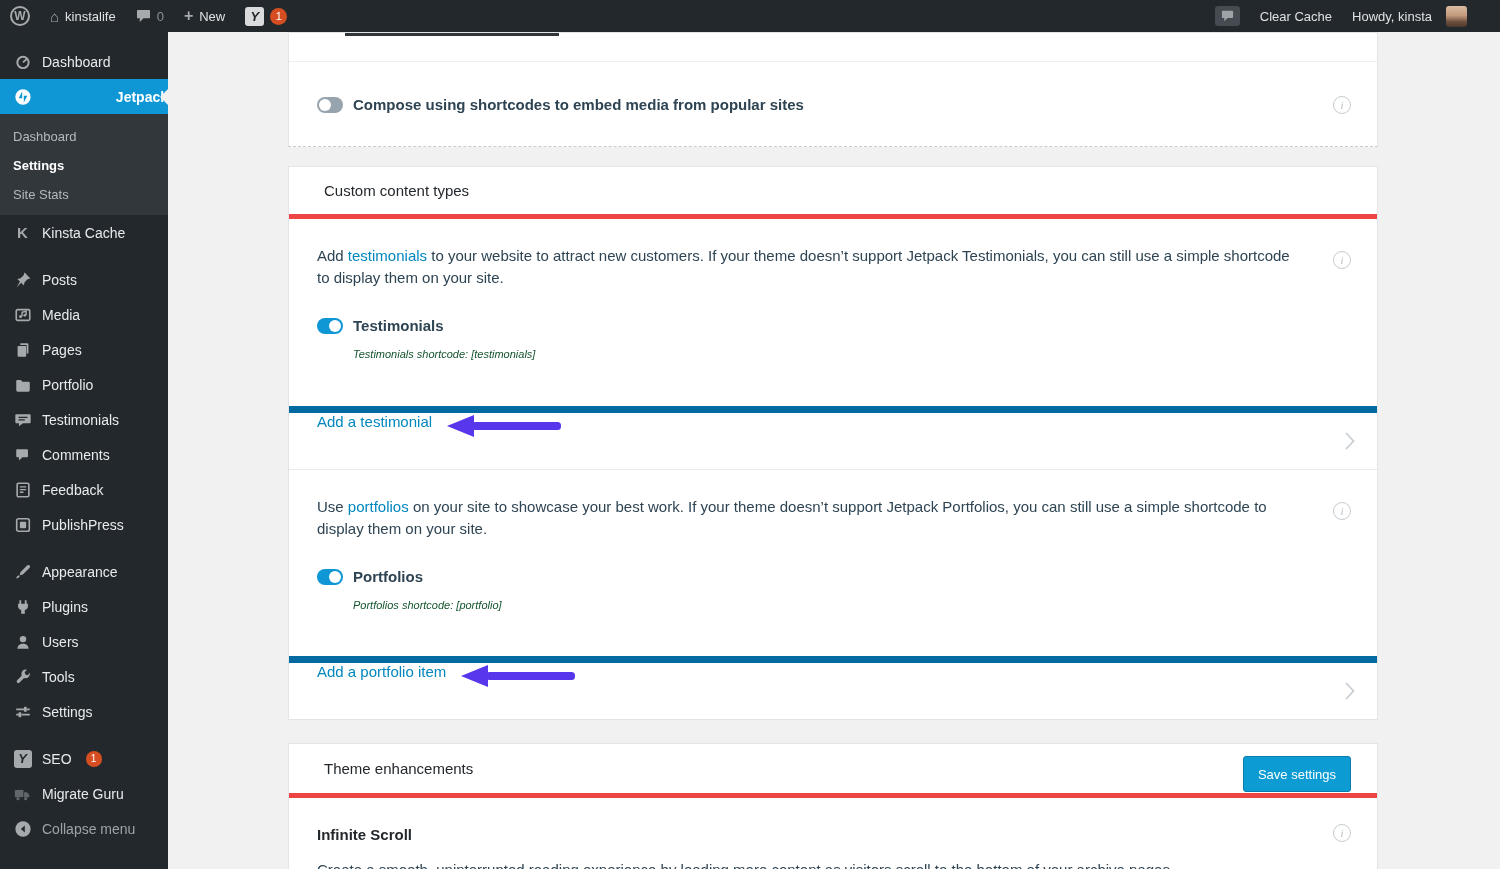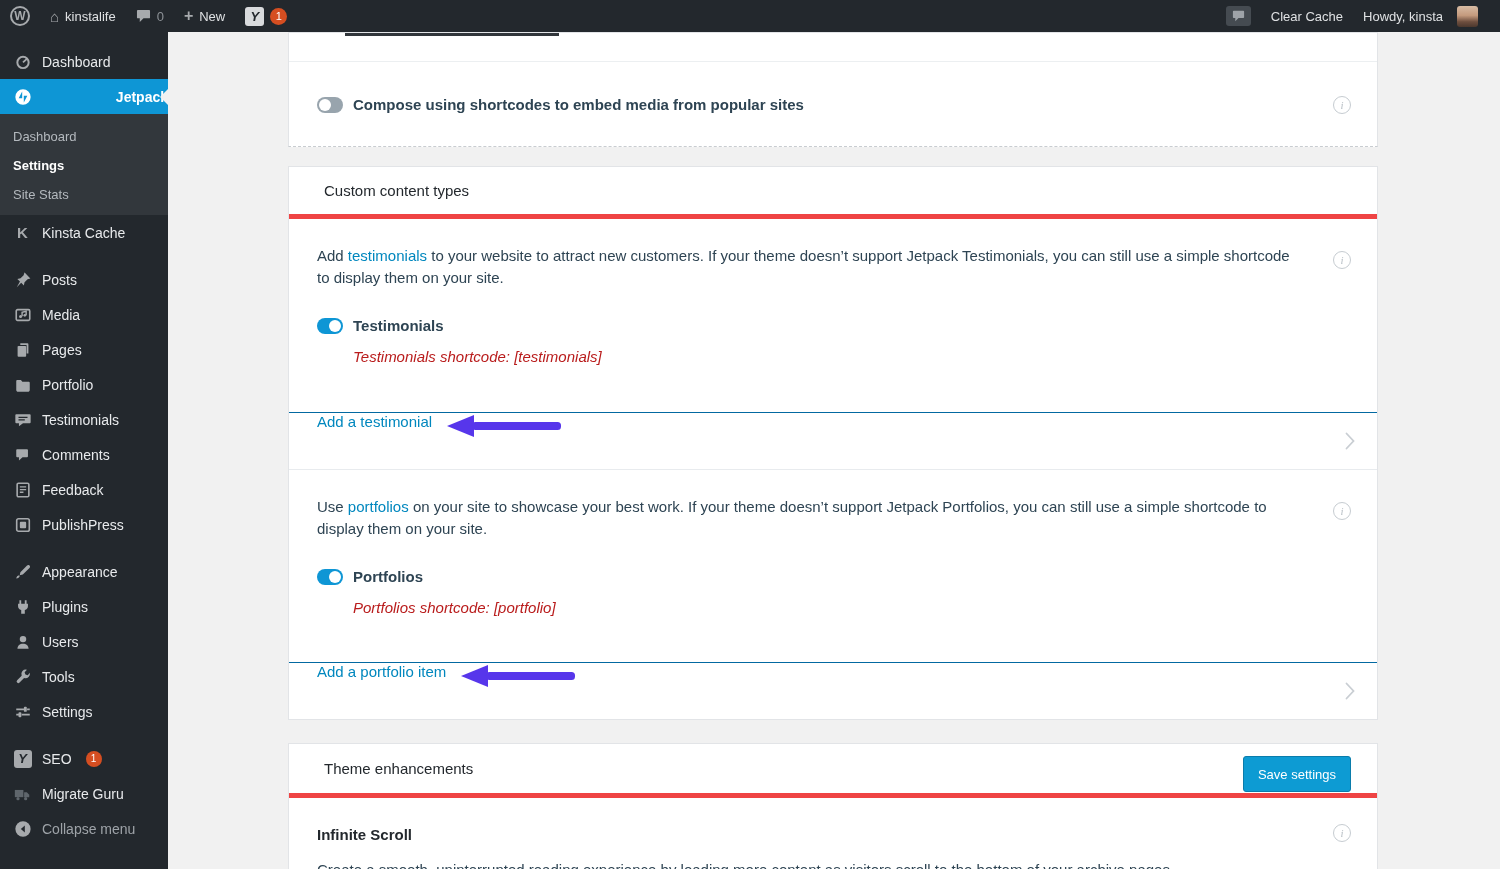--- a/index.html
+++ b/index.html
@@ -3,21 +3,21 @@
 <meta charset="utf-8">
 <style>
   html,body{margin:0;padding:0;width:1500px;height:869px;overflow:hidden;
     font-family:"Liberation Sans",sans-serif;background:#f1f1f1;}
   *{box-sizing:border-box;}
 
   
   #adminbar{position:absolute;top:0;left:0;width:1500px;height:32px;background:#23282d;
     color:#dfe1e3;font-size:13px;display:flex;align-items:center;z-index:60;}
   .ab-left,.ab-right{display:flex;align-items:center;height:100%;}
-  .ab-right{margin-left:auto;padding-right:12px;}
+  .ab-right{margin-left:auto;padding-right:23px;}
   .ab-item{display:flex;align-items:center;gap:6px;padding:0 10px;height:100%;cursor:pointer;}
   .wp-circle{width:20px;height:20px;border:2px solid #a7aaad;border-radius:50%;color:#a7aaad;
     font-weight:bold;font-size:12px;display:flex;align-items:center;justify-content:center;}
   .home-glyph{color:#a7aaad;font-size:15px;line-height:1;}
   .ab-count{color:#8c9196;}
   .plus{color:#a7aaad;font-size:16px;font-weight:bold;line-height:1;}
   .yoast-sq{width:19px;height:19px;background:#d9dbdd;border-radius:3px;color:#23282d;
     font-weight:bold;font-size:13px;display:flex;align-items:center;justify-content:center;font-style:italic;}
   .badge{min-width:17px;height:17px;border-radius:50%;background:#d54e21;color:#fff;font-size:11px;
     display:inline-flex;align-items:center;justify-content:center;padding:0 3px;font-style:normal;}
@@ -63,27 +63,27 @@
   .toggle.on{background:#0e96d5;}
   .toggle.on::after{left:12px;}
 
   .info{position:absolute;right:26px;width:18px;height:18px;border:1.5px solid #c6ccd1;border-radius:50%;
     color:#b9c0c6;font-size:11px;font-style:italic;font-family:"Liberation Serif",serif;
     display:flex;align-items:center;justify-content:center;cursor:pointer;}
 
   #card-custom{margin-bottom:23px;}
   .card-header{height:52px;display:flex;align-items:center;padding:0 35px;font-size:15px;
     color:#23282d;border-bottom:5px solid #ef4444;position:relative;}
-  .section{padding:26px 80px 12px 28px;position:relative;border-bottom:1px solid #0369a1;}
+  .section{padding:26px 80px 12px 28px;position:relative;border-bottom:7px solid #0369a1;}
   .sec-t{height:194px;}
   .sec-p{height:193px;}
   .desc{margin:0;font-size:15px;line-height:22px;color:#2e4453;}
   .desc a{color:#0087be;text-decoration:none;cursor:pointer;}
   .toggle-row{margin-top:28px;display:flex;align-items:center;}
-  .shortcode{margin:14px 0 0 36px;font-style:italic;color:#b91c1c;font-size:15px;}
+  .shortcode{margin:14px 0 0 36px;font-style:italic;color:#14532d;font-size:11px;}
   .action-row{height:57px;display:flex;align-items:flex-start;padding:0 28px;position:relative;border-bottom:1px solid #e8ebee;}
   .action-row.last{border-bottom:none;height:56px;}
   .action-link{font-size:15px;color:#0087be;text-decoration:none;cursor:pointer;}
   .arrow{margin-left:12px;flex:0 0 auto;}
   .arrow path,.arrow polygon,.arrow rect{fill:#5736eb;}
   .chev{position:absolute;right:22px;top:50%;transform:translateY(-50%);}
 
   #card-theme{height:230px;position:relative;}
   .save-btn{position:absolute;right:26px;top:12px;height:36px;padding:0 14px;background:#0d9bd3;
     border:1px solid #0a7cab;border-radius:3px;color:#fff;font-size:13px;cursor:pointer;

